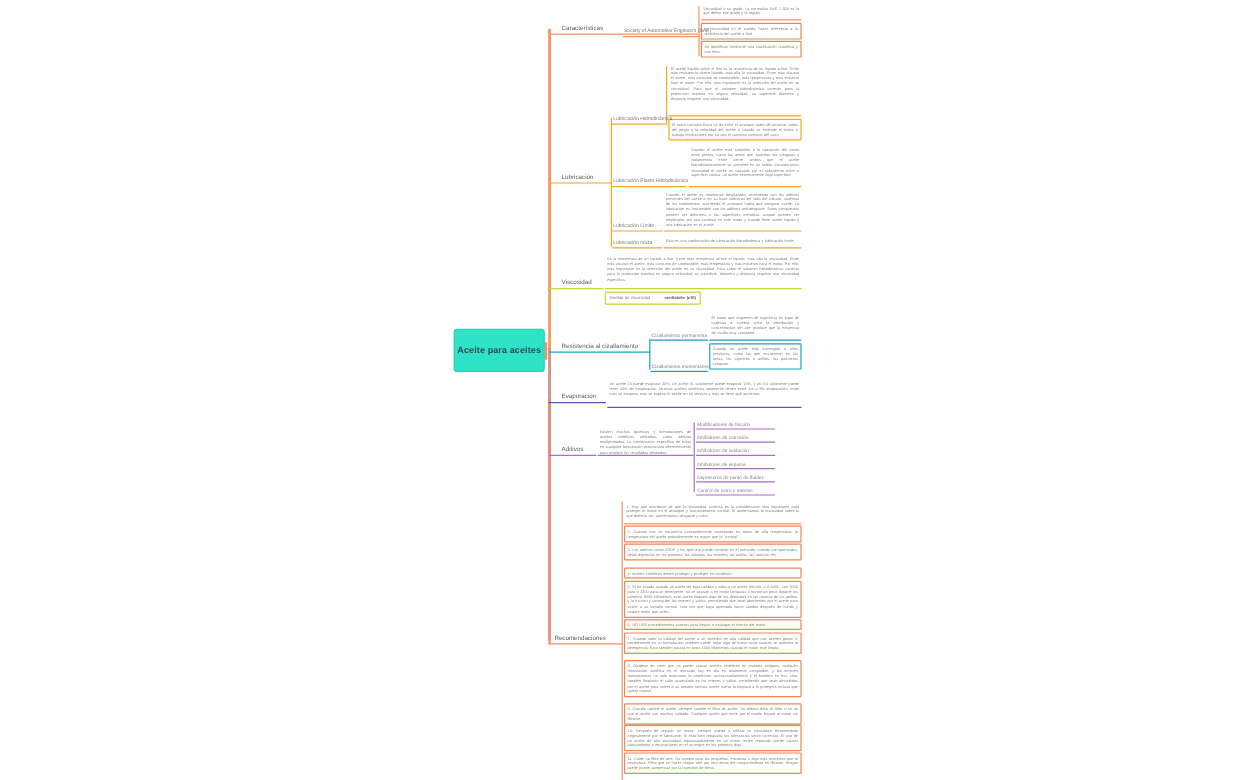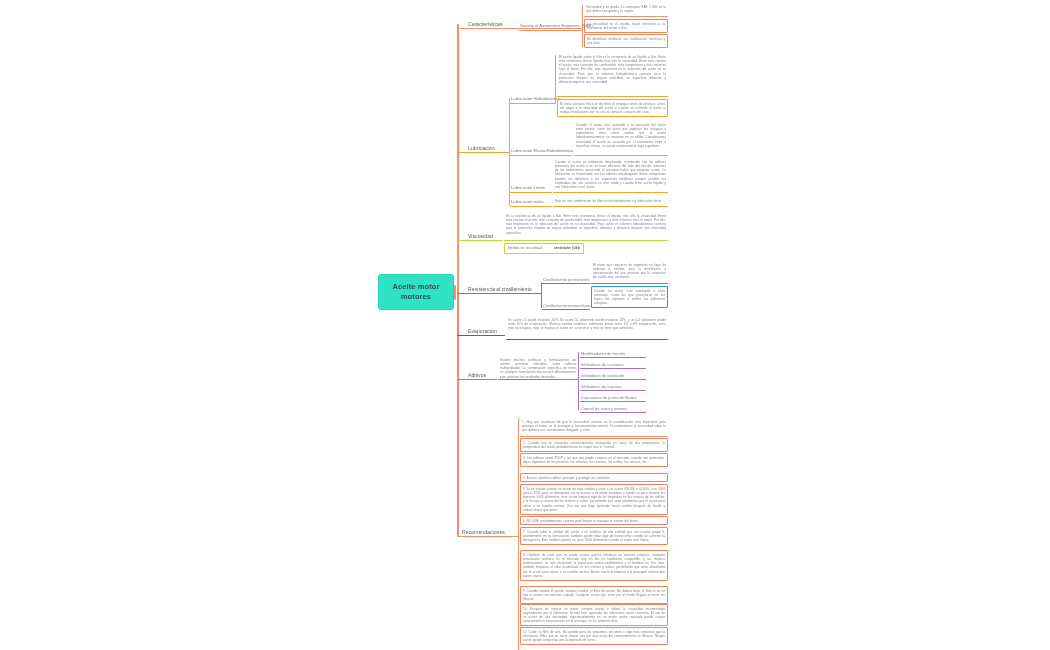--- a/index.html
+++ b/index.html
@@ -73,21 +73,21 @@
     border-radius:1px;
   }
   
   .trunk{ width:1.8px; border-radius:1px; z-index:3; position:absolute; }
 </style>
 </head>
 <body>
 
 <div id="canvas">
 
-  <div class="center-node">Aceite motor motores</div>
+  <div class="center-node">Aceite para aceites</div>
 
   <div class="trunk" style="left:454px; top:285px; height:15px; background:#f4906a;"></div>
 
   <div class="trunk" style="left:457px; top:24px; height:130px; background:#f4906a;"></div>
   <div class="trunk" style="left:457px; top:152px; height:90px; background:#f5a623;"></div>
   <div class="trunk" style="left:457px; top:240px; height:52px; background:#c3d832;"></div>
   <div class="trunk" style="left:457px; top:290px; height:44px; background:#1ba3c6;"></div>
   <div class="trunk" style="left:457px; top:332px; height:46px; background:#5a58b5;"></div>
   <div class="trunk" style="left:457px; top:376px; height:158px; background:#a86fc4;"></div>
   <div class="trunk" style="left:457px; top:24px; height:512px; background:#f4906a; opacity:0;"></div>

